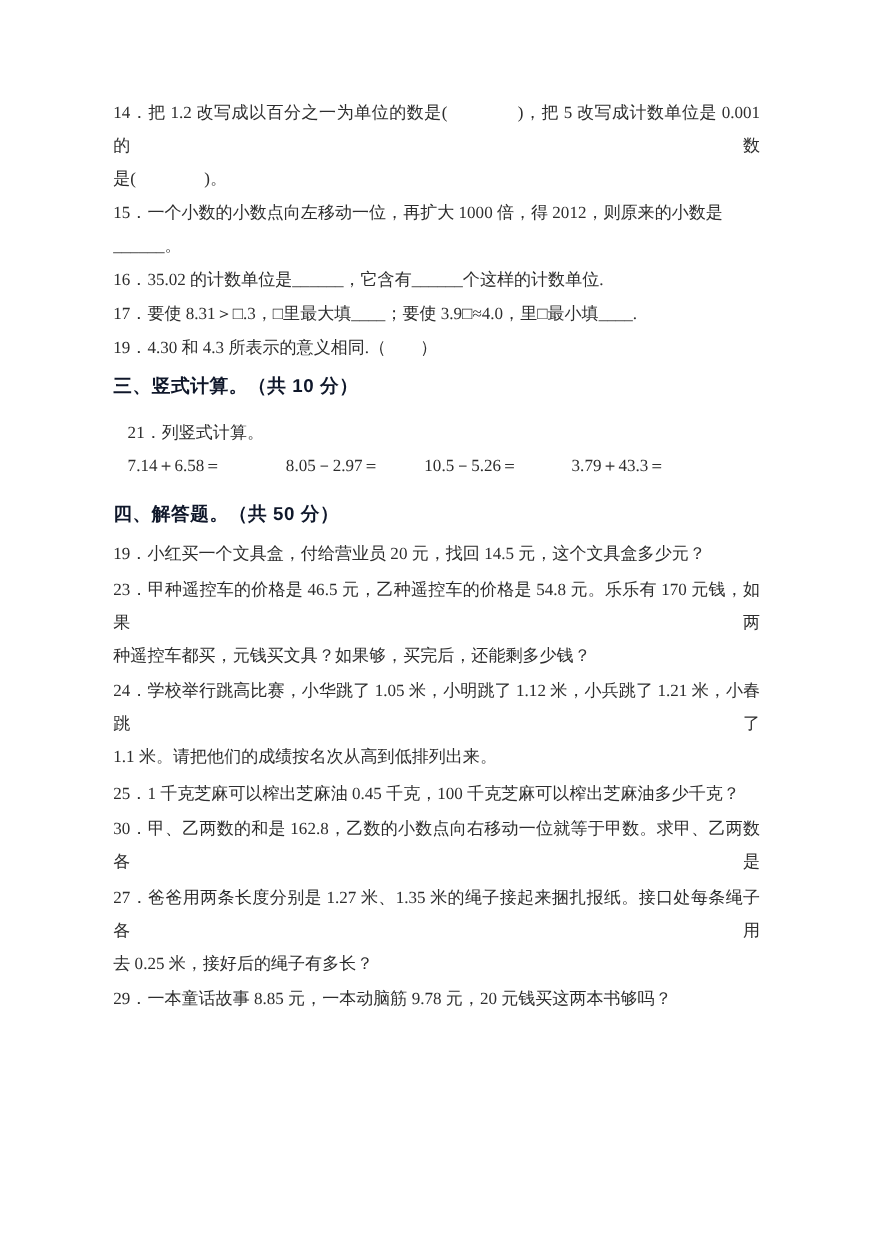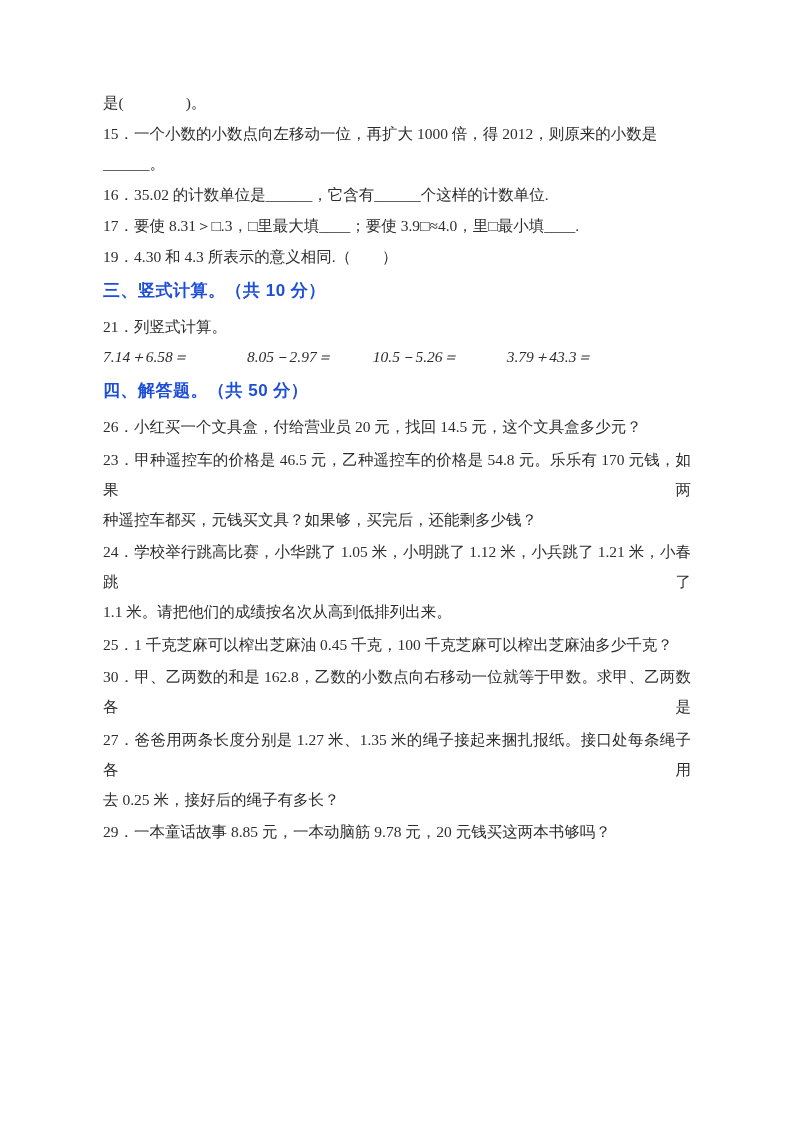--- a/index.html
+++ b/index.html
@@ -26,31 +26,31 @@
     line-height: 30px;
     color: #2d2d2d;
   }
   
   .jl {
     text-align: justify;
     text-align-last: justify;
   }
   .q { margin: 0 0 1px 0; }
   .sec4 .q { margin: 0 0 2.5px 0; }
-  .sec3 .q { margin: 0; }
+  .sec3 .q { margin: 13px; }
   .sec-title {
     margin: 3px 0 6px 0;
     font-family: "Liberation Sans", "DejaVu Sans", sans-serif;
     font-weight: bold;
     font-size: 17px;
     line-height: 31px;
-    color: #1d4ed8;
+    color: #0f172a;
     letter-spacing: 0.5px;
   }
-  .expr-row { white-space: nowrap; font-style: italic; }
+  .expr-row { white-space: nowrap; }
   .expr { display: inline-block; }
   .expr:nth-child(1) { width: 140px; }
   .expr:nth-child(2) { width: 122px; }
   .expr:nth-child(3) { width: 130px; }
   .expr:nth-child(4) { width: auto; }
   .page-footer {
     position: absolute;
     left: 0; top: 1118px;
     width: 793px;
     text-align: center;
@@ -60,20 +60,21 @@
   }
 </style>
 </head>
 <body>
 
 <div class="page">
   <main class="content">
 
     <section class="sec2">
       <div class="q">
+        <p class="ln jl">14．把 1.2 改写成以百分之一为单位的数是(　　　　)，把 5 改写成计数单位是 0.001 的数</p>
         <p class="ln">是(　　　　)。</p>
       </div>
       <div class="q">
         <p class="ln">15．一个小数的小数点向左移动一位，再扩大 1000 倍，得 2012，则原来的小数是______。</p>
       </div>
       <div class="q">
         <p class="ln">16．35.02 的计数单位是______，它含有______个这样的计数单位.</p>
       </div>
       <div class="q">
         <p class="ln">17．要使 8.31＞□.3，□里最大填____；要使 3.9□≈4.0，里□最小填____.</p>
@@ -92,21 +93,21 @@
           <span class="expr">8.05－2.97＝</span>
           <span class="expr">10.5－5.26＝</span>
           <span class="expr">3.79＋43.3＝</span>
         </p>
       </div>
     </section>
 
     <section class="sec4">
       <h2 class="sec-title">四、解答题。（共 50 分）</h2>
       <div class="q">
-        <p class="ln">26．小红买一个文具盒，付给营业员 20 元，找回 14.5 元，这个文具盒多少元？</p>
+        <p class="ln">19．小红买一个文具盒，付给营业员 20 元，找回 14.5 元，这个文具盒多少元？</p>
       </div>
       <div class="q">
         <p class="ln jl">23．甲种遥控车的价格是 46.5 元，乙种遥控车的价格是 54.8 元。乐乐有 170 元钱，如果两</p>
         <p class="ln">种遥控车都买，元钱买文具？如果够，买完后，还能剩多少钱？</p>
       </div>
       <div class="q">
         <p class="ln jl">24．学校举行跳高比赛，小华跳了 1.05 米，小明跳了 1.12 米，小兵跳了 1.21 米，小春跳了</p>
         <p class="ln">1.1 米。请把他们的成绩按名次从高到低排列出来。</p>
       </div>
       <div class="q">

